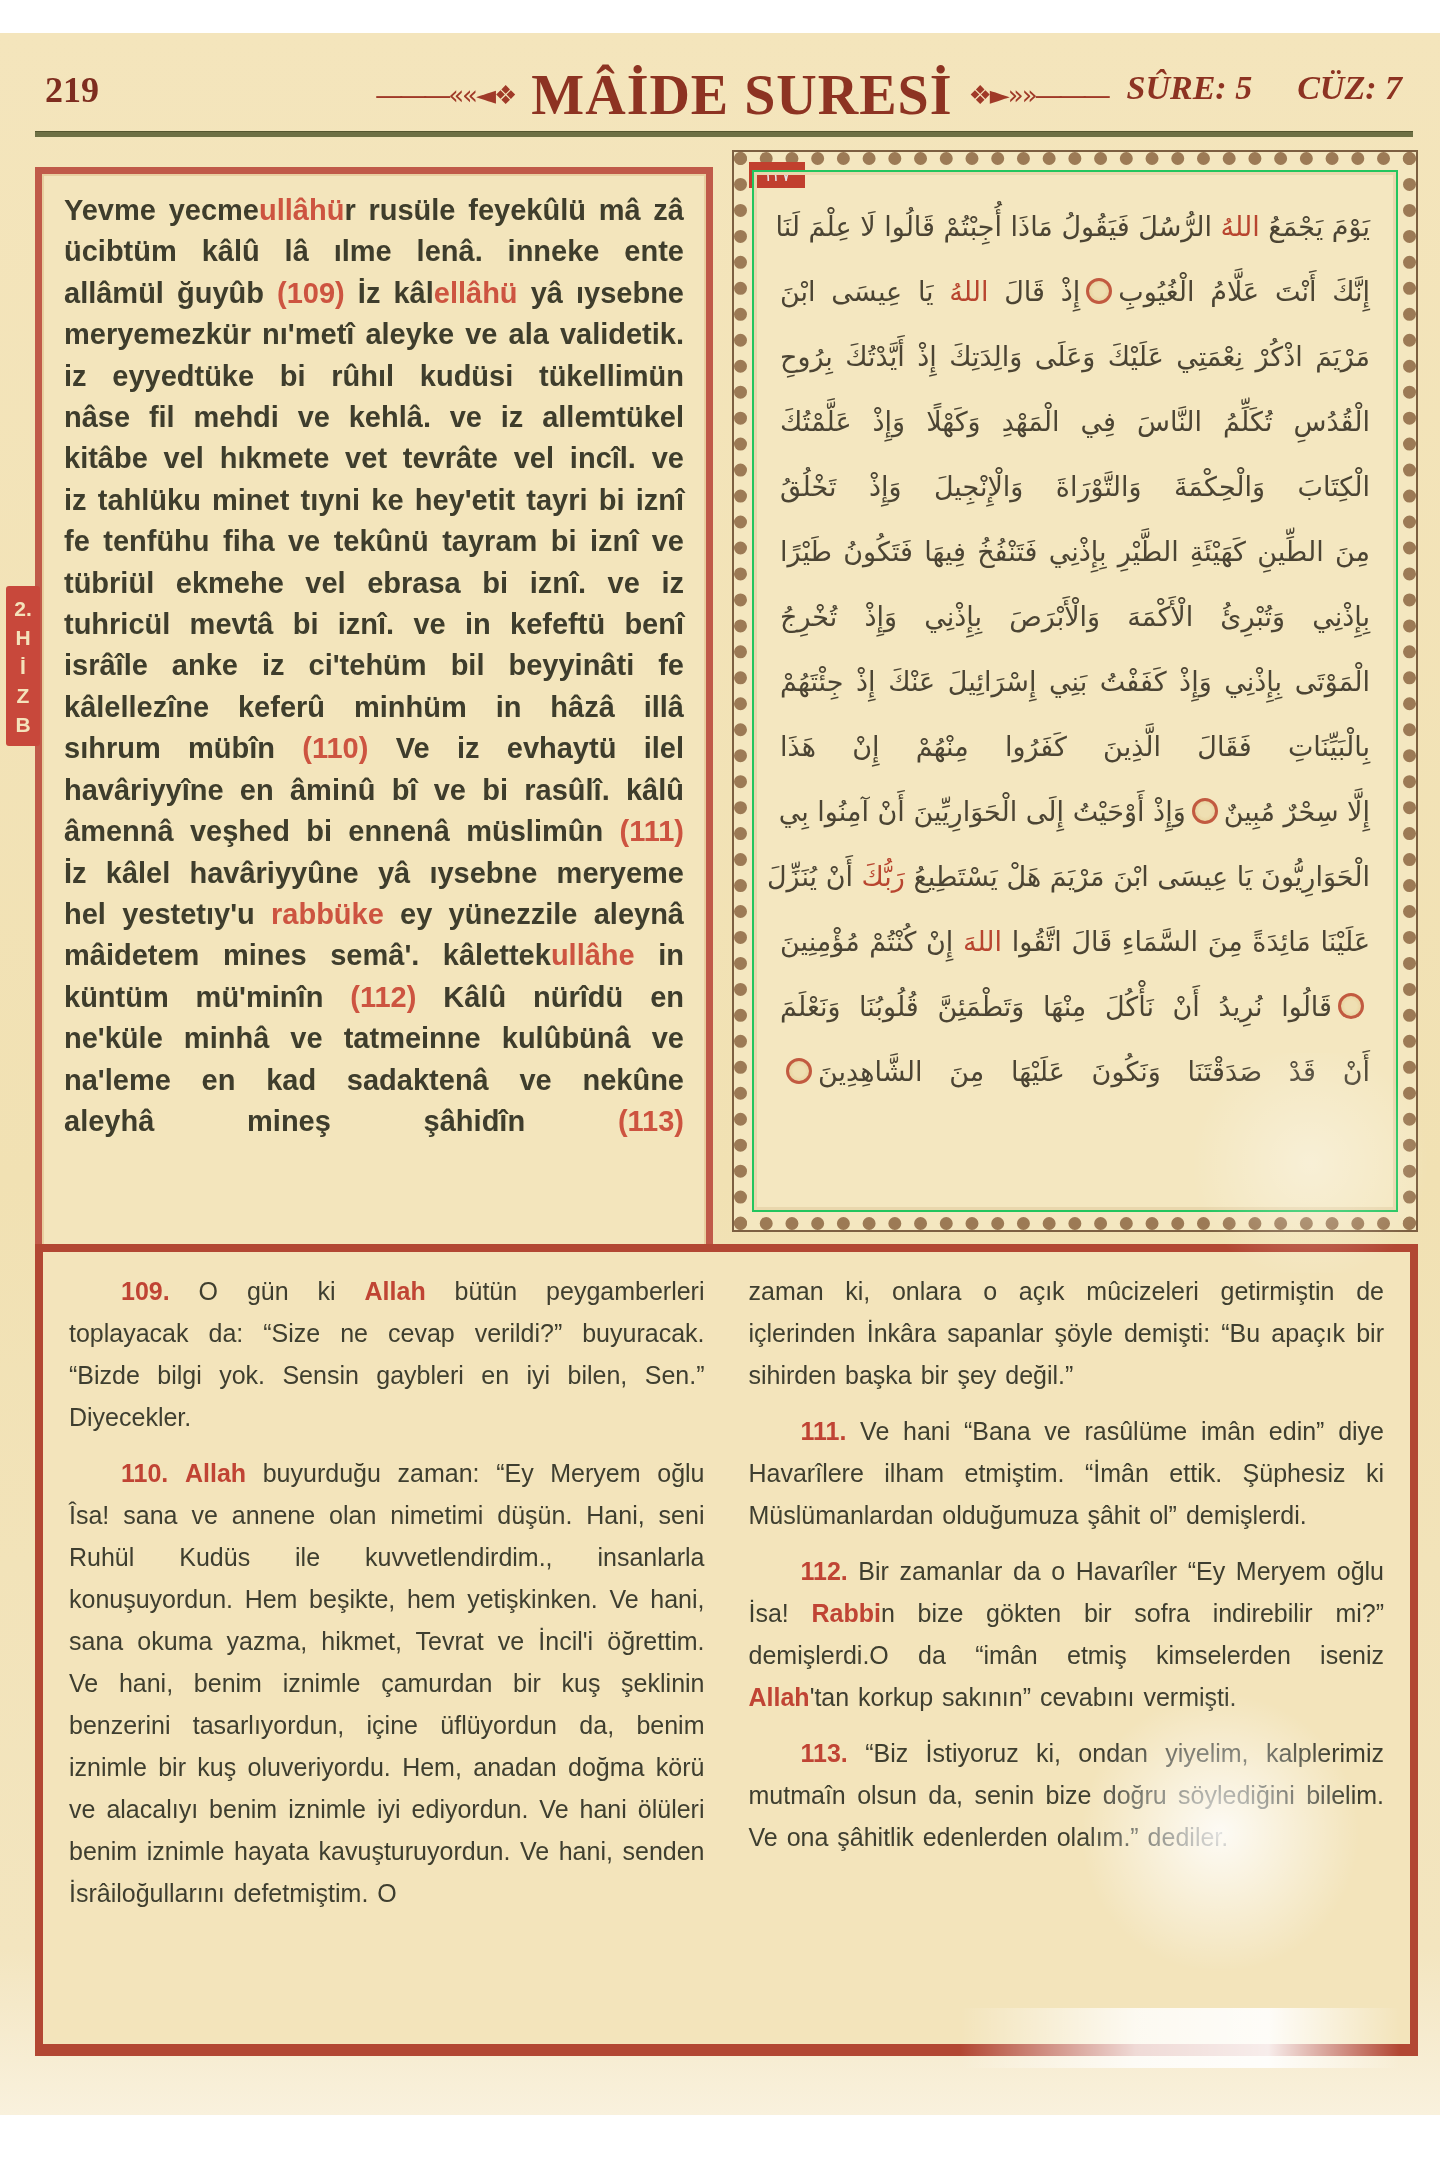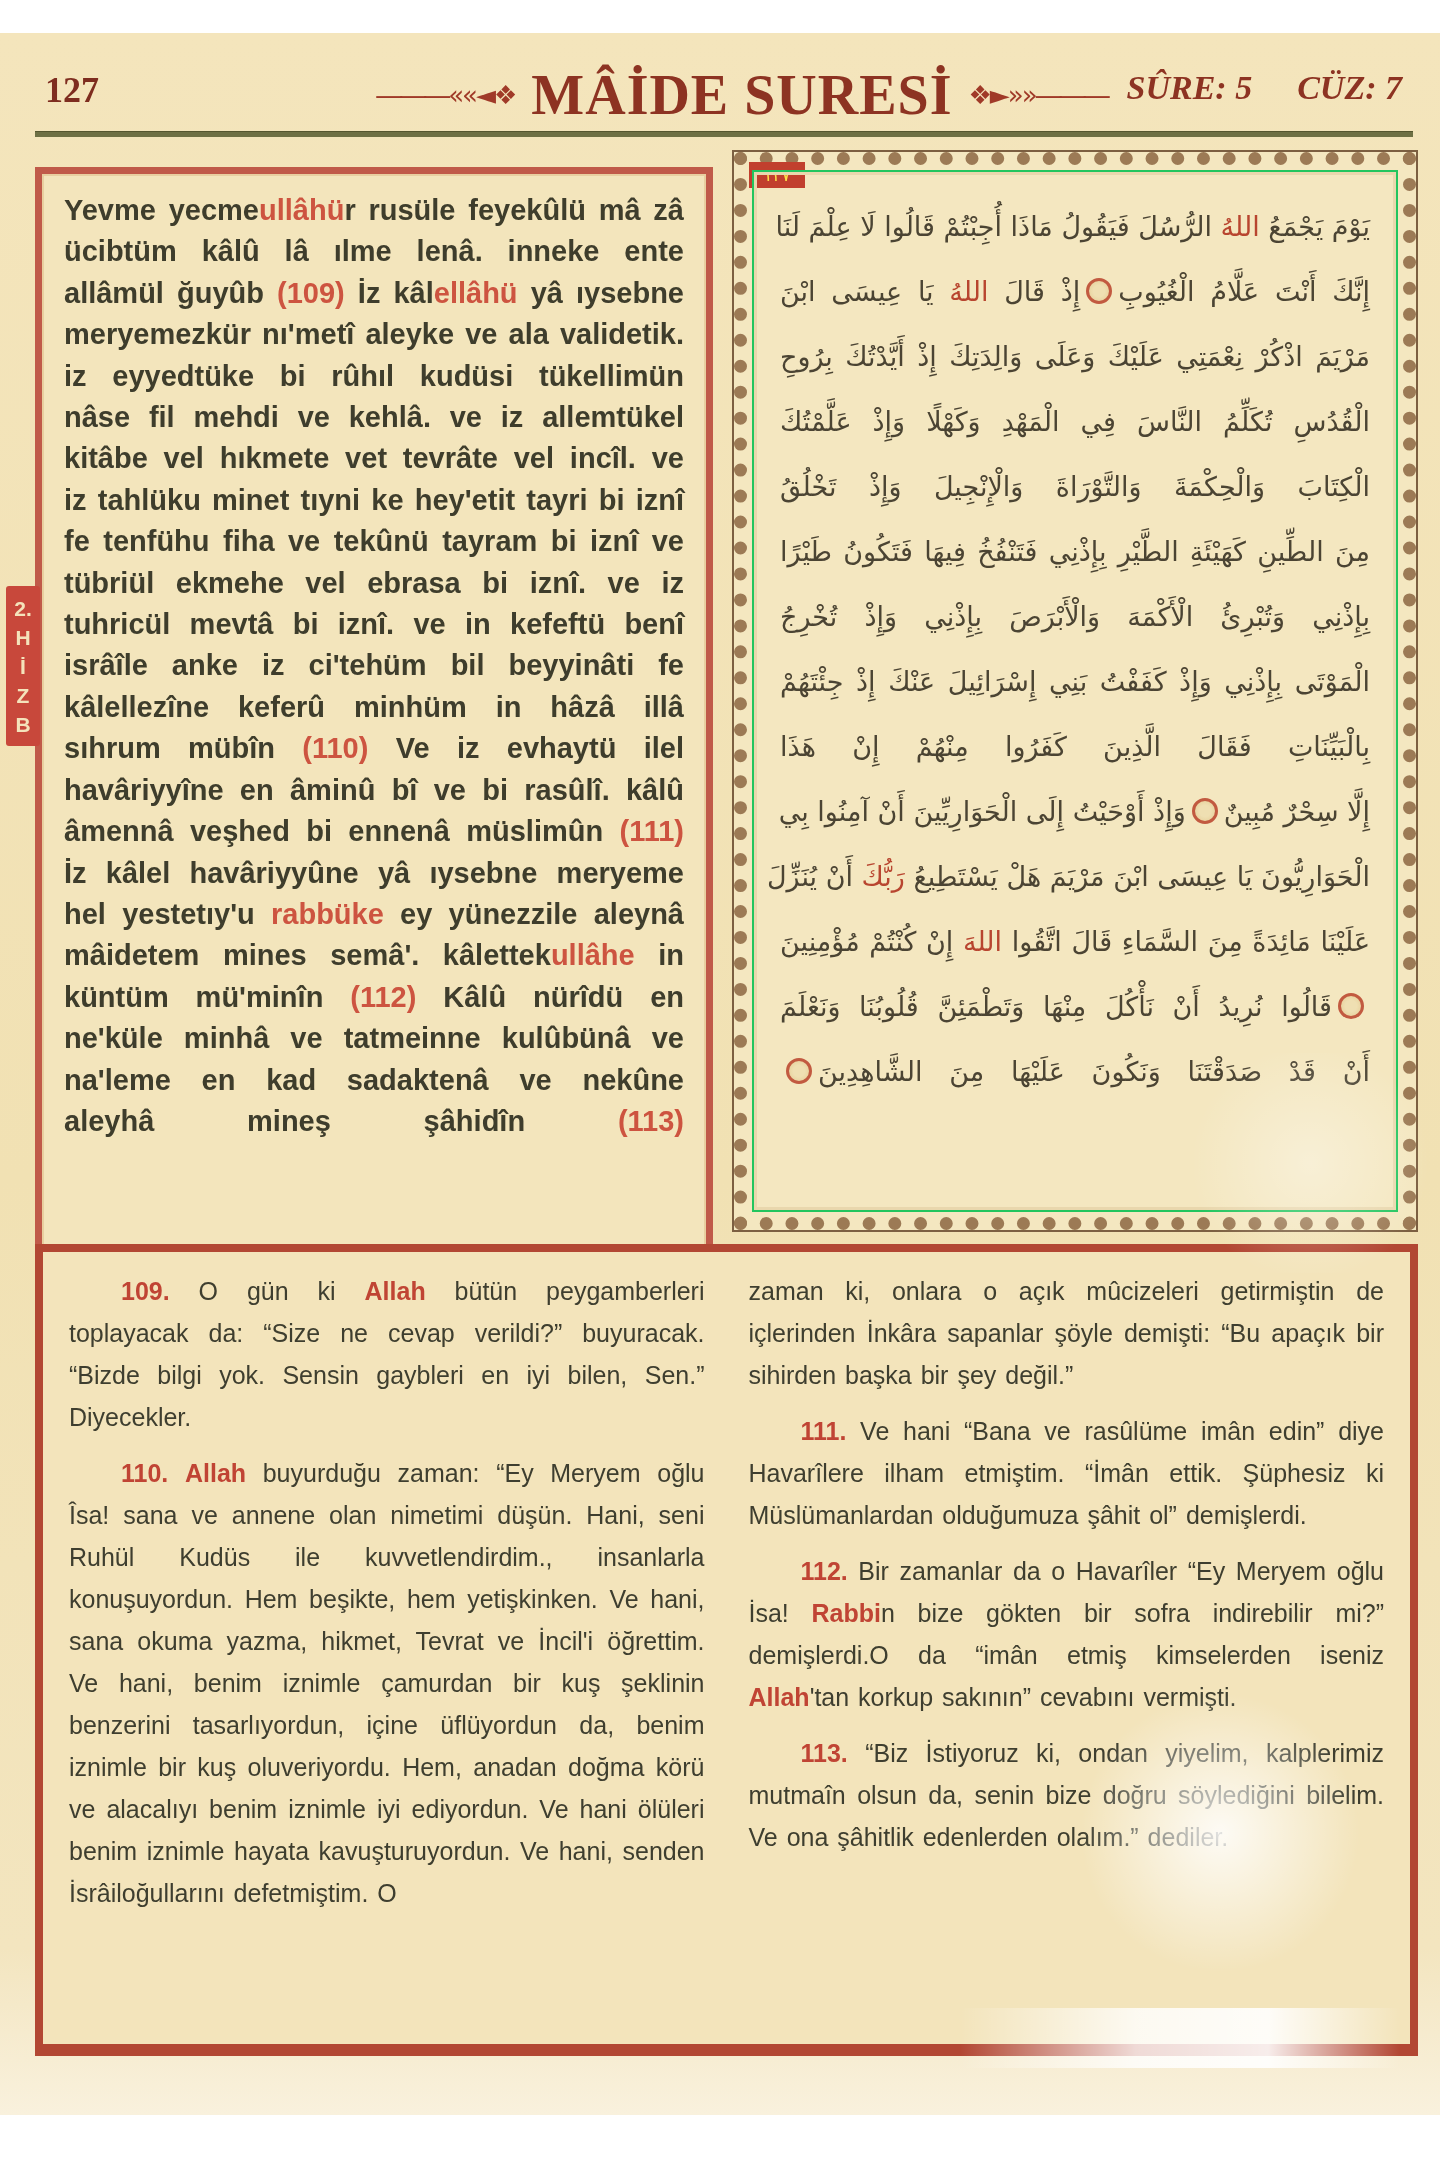--- a/index.html
+++ b/index.html
@@ -44,21 +44,21 @@
                 border:2px solid #22c55e;box-shadow:inset 0 0 0 3px #e9d7ad;
                 padding:22px 26px 6px 26px;overflow:hidden;}
   .arabic-lines{font-family:"DejaVu Sans",sans-serif;}
   .a-line{direction:rtl;text-align:justify;text-align-last:justify;-moz-text-align-last:justify;
           font-size:27px;line-height:65px;height:65px;color:#4b4433;white-space:nowrap;}
   .arabic-frame .red{color:#b8452f;}
   .vcircle{display:inline-block;width:20px;height:20px;border:3px solid #c25a40;border-radius:50%;
            background:radial-gradient(circle,#efdfb2 40%,#e3cb93 100%);
            vertical-align:-3px;margin:0 6px;}
   .arabic-label{position:absolute;left:2px;top:-3px;width:56px;height:26px;background:#c13f2e;
-                color:#fde047;font-family:"DejaVu Sans",sans-serif;font-size:17px;
+                color:#e5e5e5;font-family:"DejaVu Sans",sans-serif;font-size:17px;
                 display:flex;align-items:center;justify-content:center;}
 
   
   .bottom-box{position:absolute;left:35px;top:1211px;width:1383px;height:812px;
               box-sizing:border-box;border:8px solid #b24733;border-bottom-width:12px;
               background:#f3e4bb;display:flex;gap:44px;padding:18px 26px 10px 26px;}
   .t-col{flex:1 1 0;min-width:0;}
   .t-col p{margin:0 0 14px 0;font-size:25px;line-height:42px;color:#3e3e2f;
            text-align:justify;word-spacing:2px;}
   .t-col p.indent{text-indent:52px;}
@@ -73,21 +73,21 @@
   .wm3{left:1180px;top:1020px;width:260px;height:220px;
        background:radial-gradient(circle,rgba(255,255,255,.35) 0%,rgba(255,255,255,0) 70%);}
 </style>
 </head>
 <body>
 
 <div class="photo">
   <div class="page">
 
     <div class="header">
-      <div class="page-num">127</div>
+      <div class="page-num">219</div>
       <div class="title-group">
         <span class="ornament">―――««◄❖</span>
         <span class="surah-title">MÂİDE SURESİ</span>
         <span class="ornament">❖►»»―――</span>
       </div>
       <div class="sure-cuz">
         <span>SÛRE: 5</span>
         <span>CÜZ: 7</span>
       </div>
       <div class="header-rule"></div>

